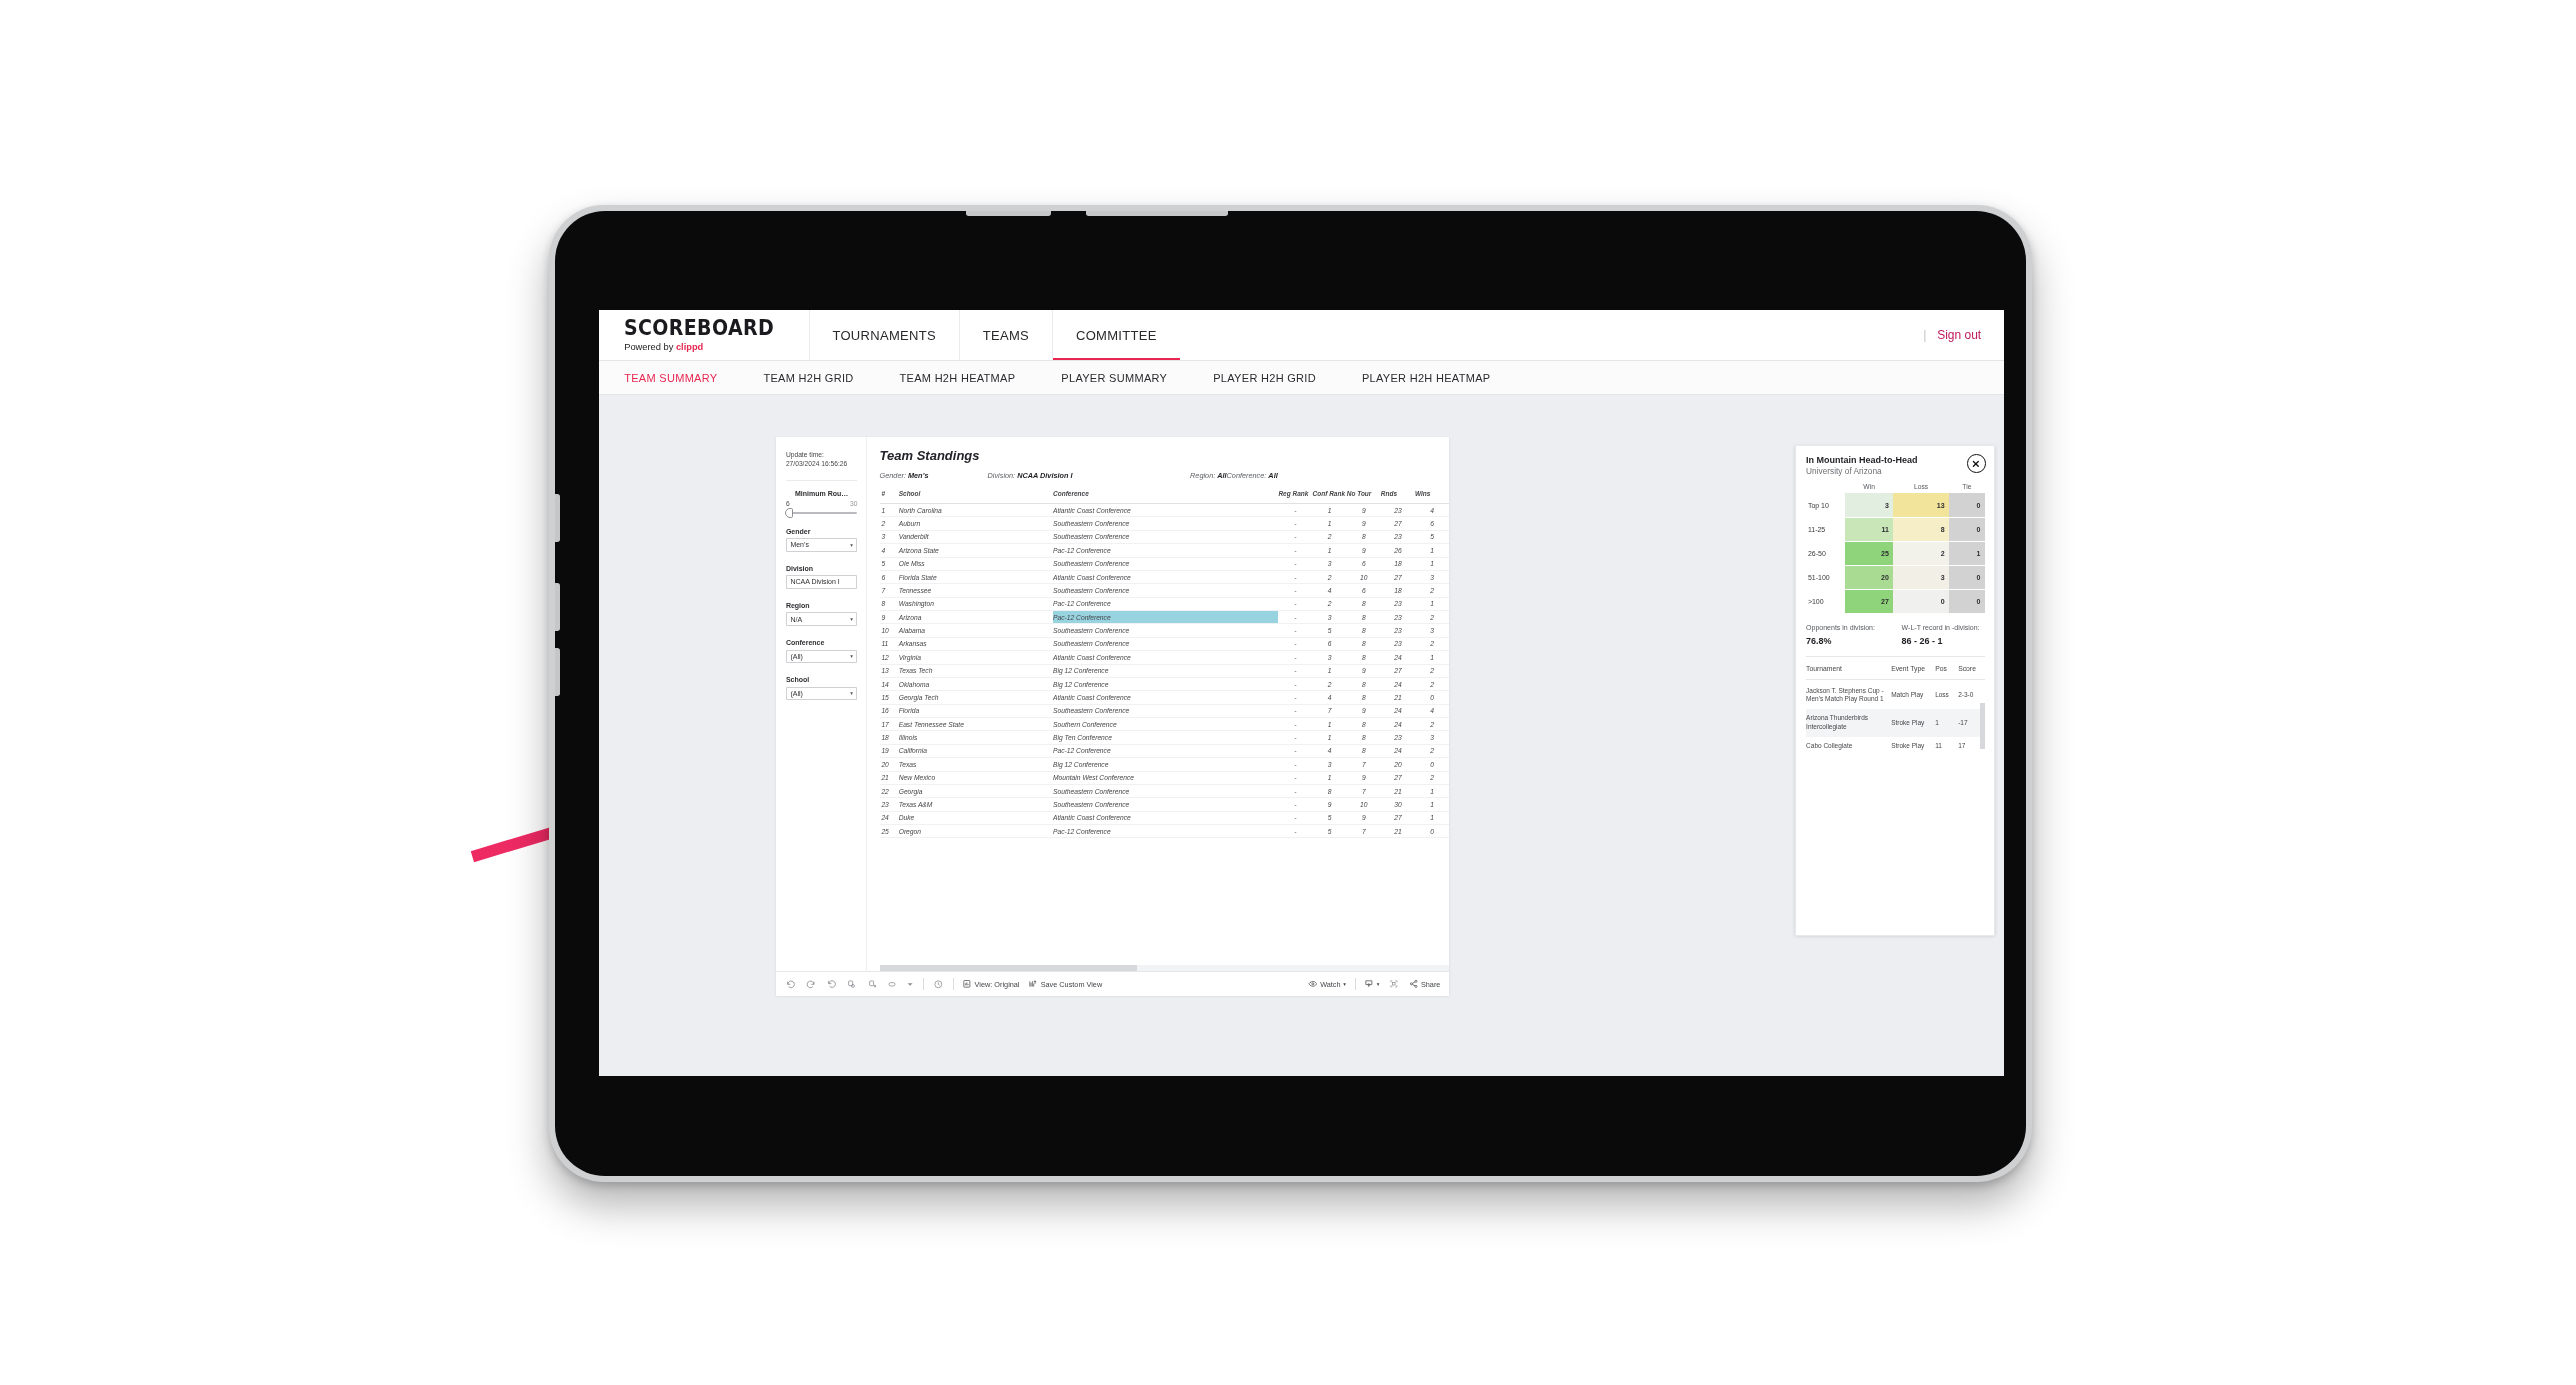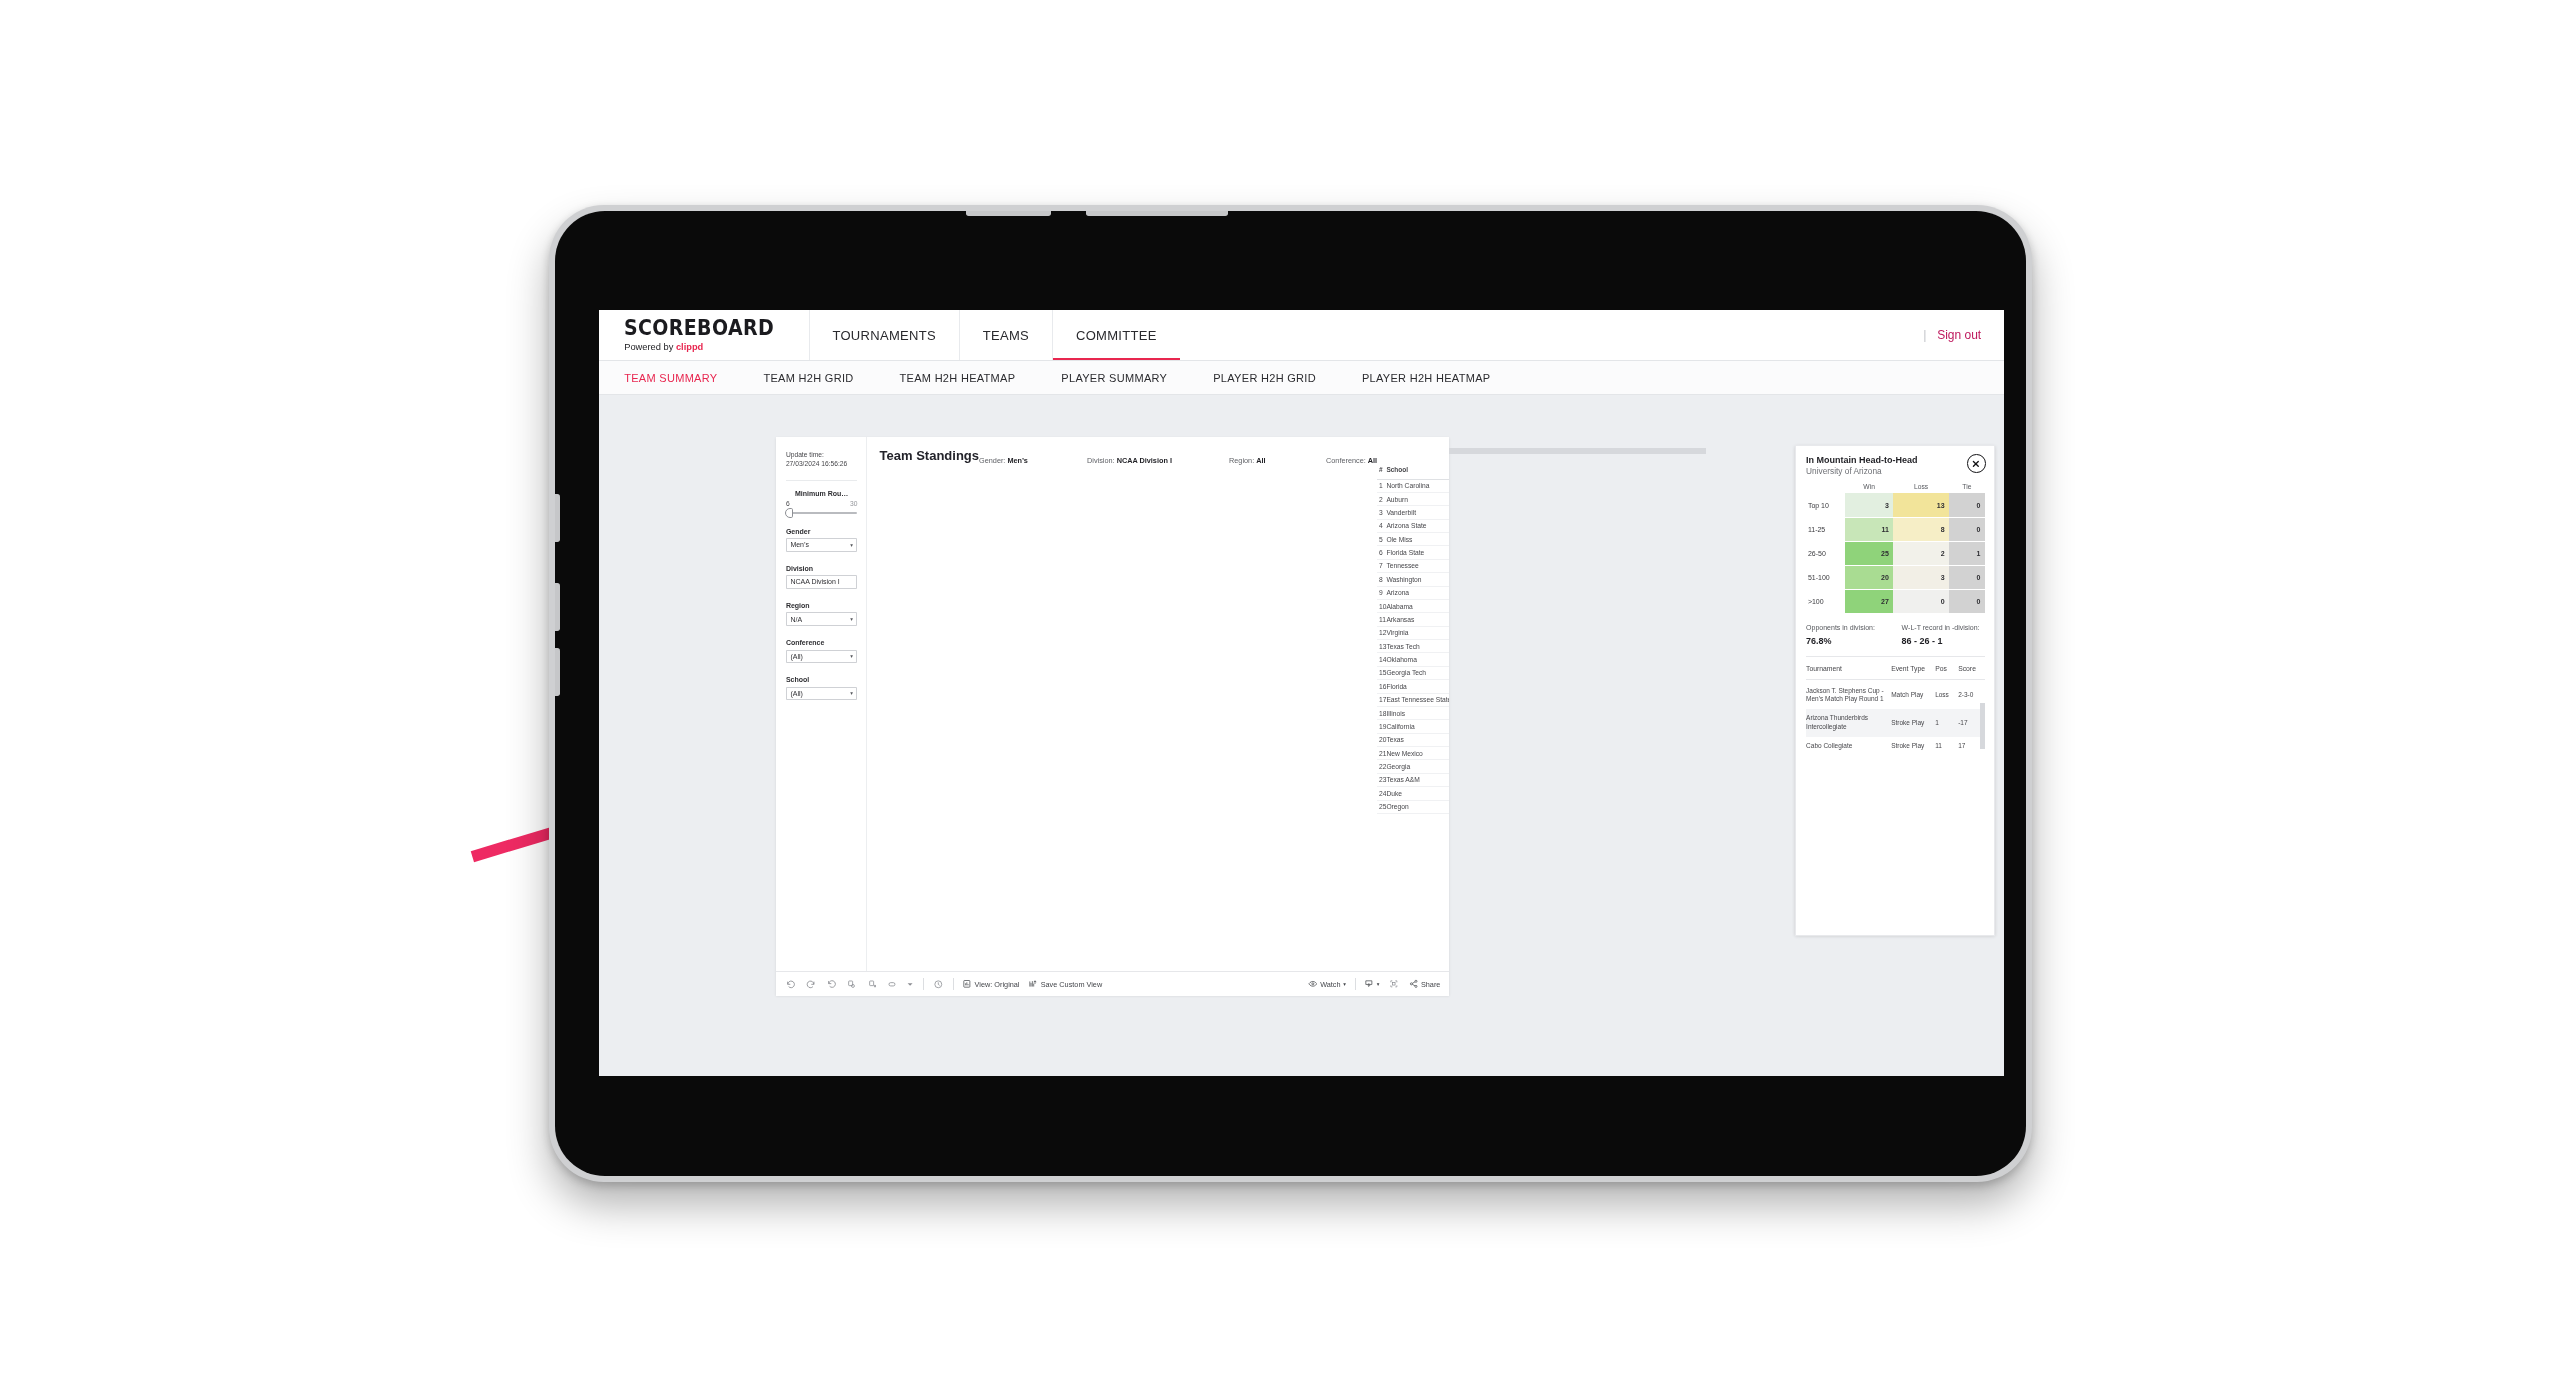--- a/index.html
+++ b/index.html
@@ -124,27 +124,27 @@
   .slider-knob { position:absolute; left:-0.9px; top:-3.5px; width:8px; height:9.7px; background:#fff;
                  border:0.9px solid #8d8f94; border-radius: 5.3px 1.8px 1.8px 5.3px; }
   .f-select {
     height:13.3px; border:0.9px solid #cfd1d5; background:#fff; border-radius:0.9px;
     display:flex; align-items:center; padding: 0 3.5px; font-size:7px; color:#2e2e32;
     justify-content:space-between; cursor:pointer;
   }
   .f-select .caret { font-size:5.3px; color:#55575c; }
 
   
-  #standings { flex:1; min-width:0; display:flex; flex-direction:row; padding: 10.6px 0 0 12.4px; }
+  #standings { flex:1; min-width:0; display:flex; flex-direction:column; padding: 10.6px 0 0 12.4px; font-style: italic; }
   #standings-title { font-size: 13px; font-weight:700; color:#23232a; }
   #standings-meta { display:flex; margin-top:8px; font-size:7.3px; color:#5d5f64; }
   #standings-meta span b { color:#1f1f24; font-weight:700; }
   #standings-meta .m1 { width:108px; }
   #standings-meta .m2 { width:142px; }
-  #standings-meta .m3 { width:97px; }
+  #standings-meta .m3 { width:97px;text-align:right; }
 
   table.stand { width: 100%; border-collapse: collapse; margin-top: 7px; }
   table.stand th {
     font-size: 6.5px; color:#46464a; font-weight:700; text-align:left;
     padding: 3.5px 0 5.3px; border-bottom:0.9px solid #dfe1e4; vertical-align:bottom; line-height:1.15;
   }
   table.stand td {
     font-size: 6.7px; color:#46464a; padding: 2.7px 0;
     border-bottom: 0.9px solid #f0f1f3; white-space:nowrap;
   }

